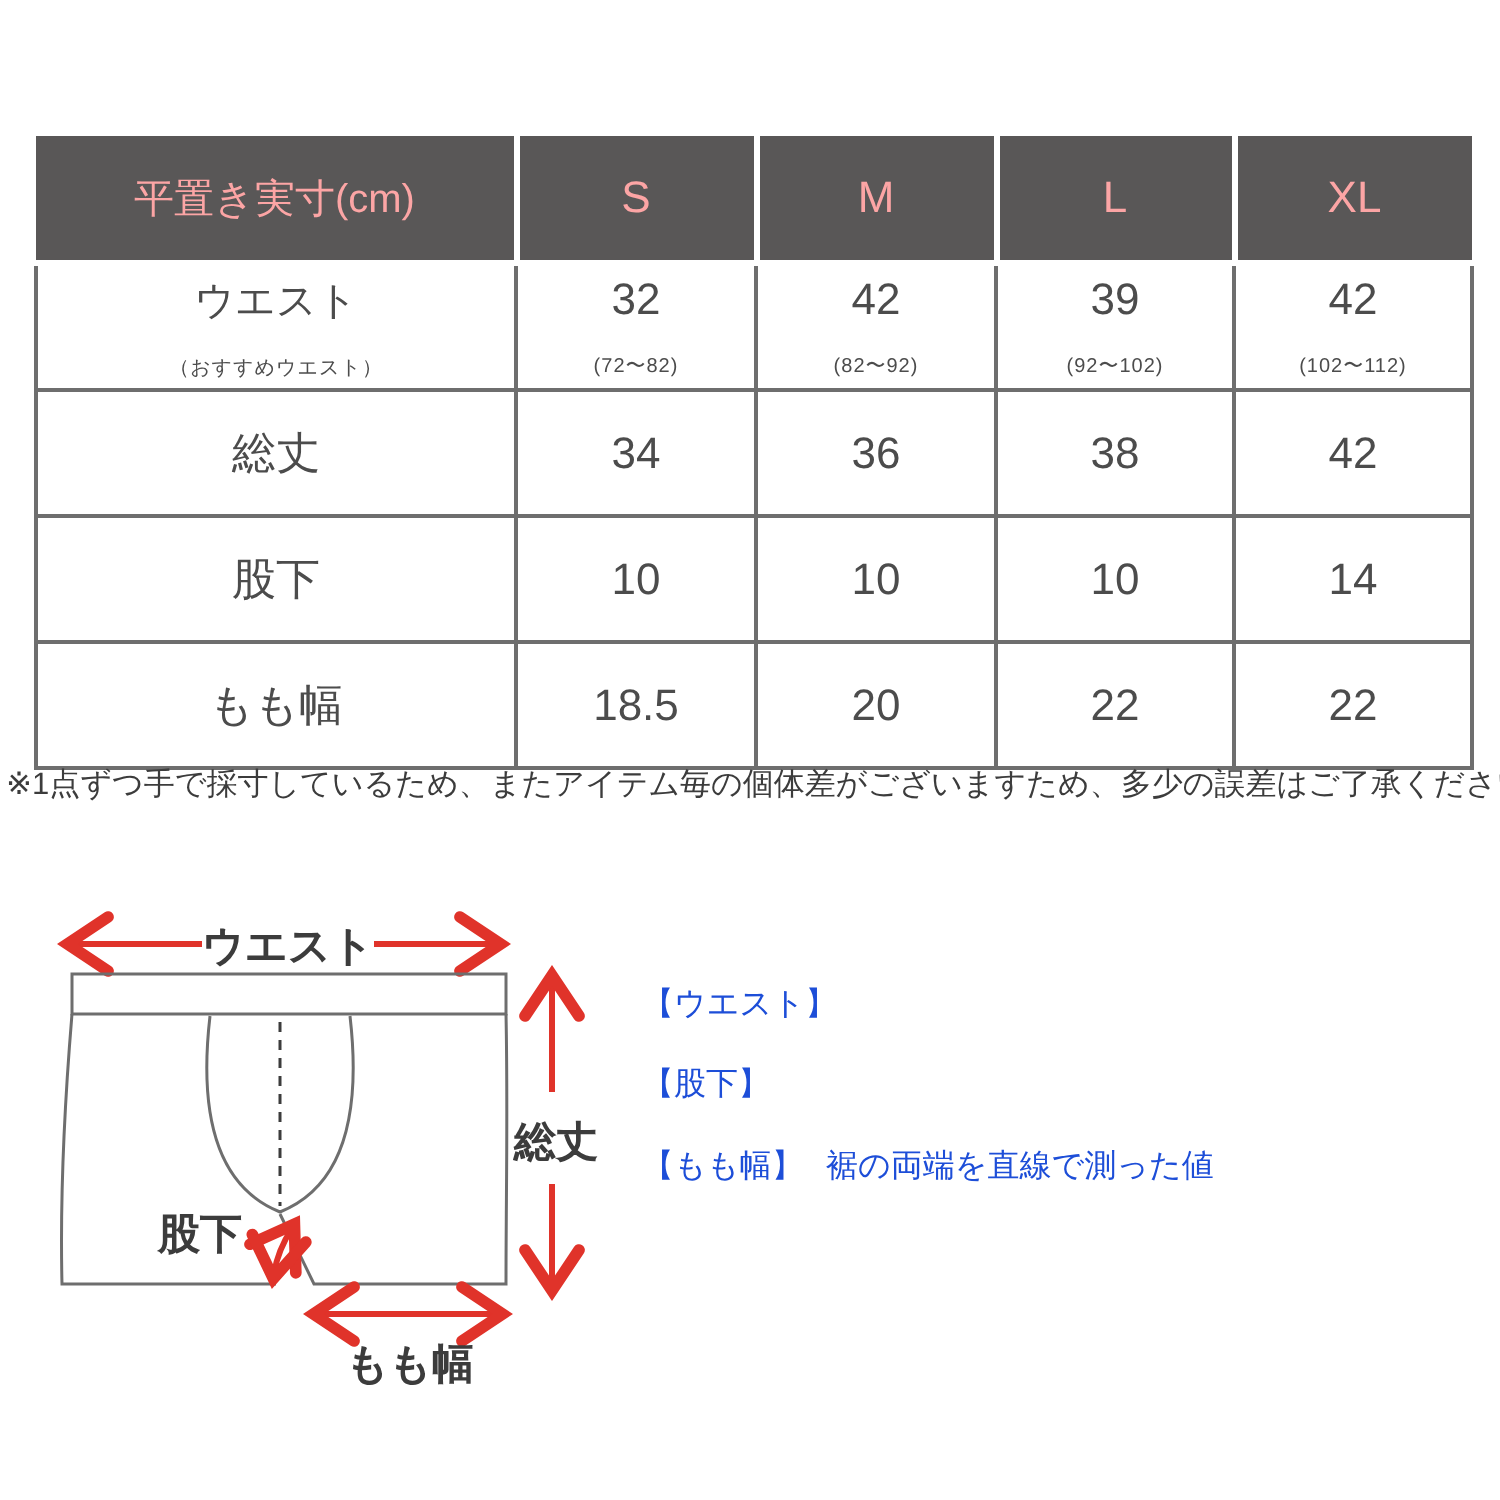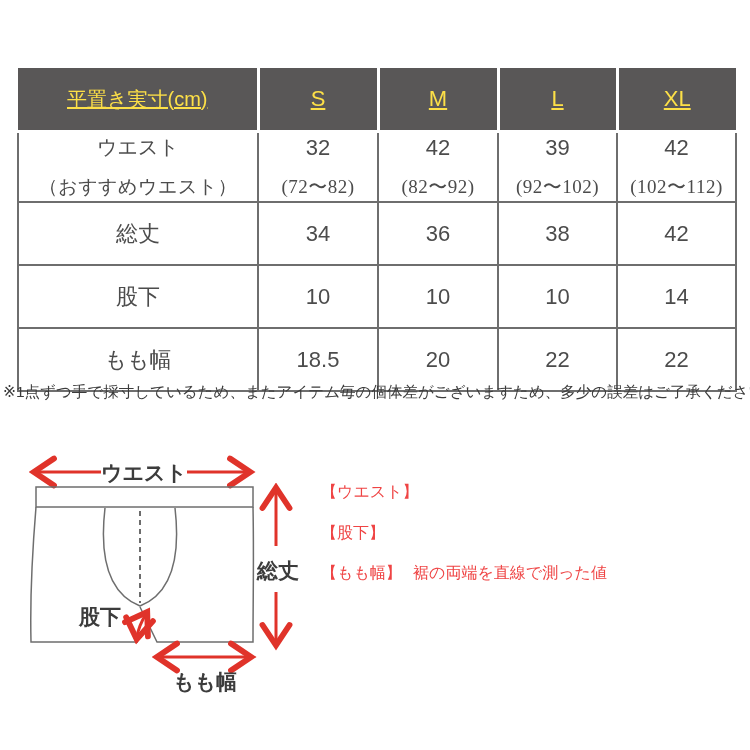--- a/index.html
+++ b/index.html
@@ -6,54 +6,53 @@
   body {
     width:750px; height:750px; position:relative; background:#ffffff;
     font-family:"Liberation Sans","DejaVu Sans",sans-serif;
     color:#4c4c4c;
   }
 
   
   .size-table-wrap { position:absolute; left:17px; top:68px; }
   table.size-table { border-collapse:collapse; table-layout:fixed; }
   table.size-table th {
-    background:#595757; color:#fde047; font-weight:normal;
+    background:#595757; color:#fca5a5; font-weight:normal;
     height:60px; font-size:20px; vertical-align:middle;
     border-bottom:3px solid #ffffff;
-    text-decoration:underline;
   }
   table.size-table th.size-col { font-size:22px; }
   table.size-table th + th { border-left:3px solid #ffffff; }
   table.size-table td {
     border:2px solid #6e6e6e; background:#ffffff;
     height:59px; text-align:center; vertical-align:middle;
     font-size:22px; color:#4c4c4c;
   }
   table.size-table tr.first-row td { border-top:0; }
   .row-label { font-size:20px; }
-  .sub { font-size:19px; margin-top:13px; letter-spacing:0.5px;font-family:Liberation Serif, serif; }
+  .sub { font-size:10px; margin-top:13px; letter-spacing:0.5px; }
 
   
   .note {
     position:absolute; left:3px; top:382px; width:747px;
     font-size:15.5px; color:#3c3c3c; white-space:nowrap;
   }
 
   
   .diagram { position:absolute; left:0; top:0; }
   .outline { fill:none; stroke:#6e6e6e; stroke-width:1.5; }
   .dashed  { stroke:#3c3c3c; stroke-width:1.5; stroke-dasharray:5 4; }
   .red-arrow { fill:none; stroke:#e0332a; stroke-width:3; }
   .dlabel { font-size:21px; font-weight:bold; fill:#3c3c3c;
             font-family:"Liberation Sans","DejaVu Sans",sans-serif; }
 
   
   .legend { position:absolute; left:321px; top:482px; }
-  .legend-row { display:flex; height:40.5px;
-                font-size:16px; color:#ef4444; white-space:nowrap; }
+  .legend-row { display:flex; align-items:center; height:40.5px;
+                font-size:16px; color:#1d4ed8; white-space:nowrap; }
   .legend-term { min-width:92px; display:inline-block; }
 </style>
 </head>
 <body>
 
 <div class="size-table-wrap">
   <table class="size-table">
     <colgroup>
       <col style="width:240px">
         <col style="width:120px">

